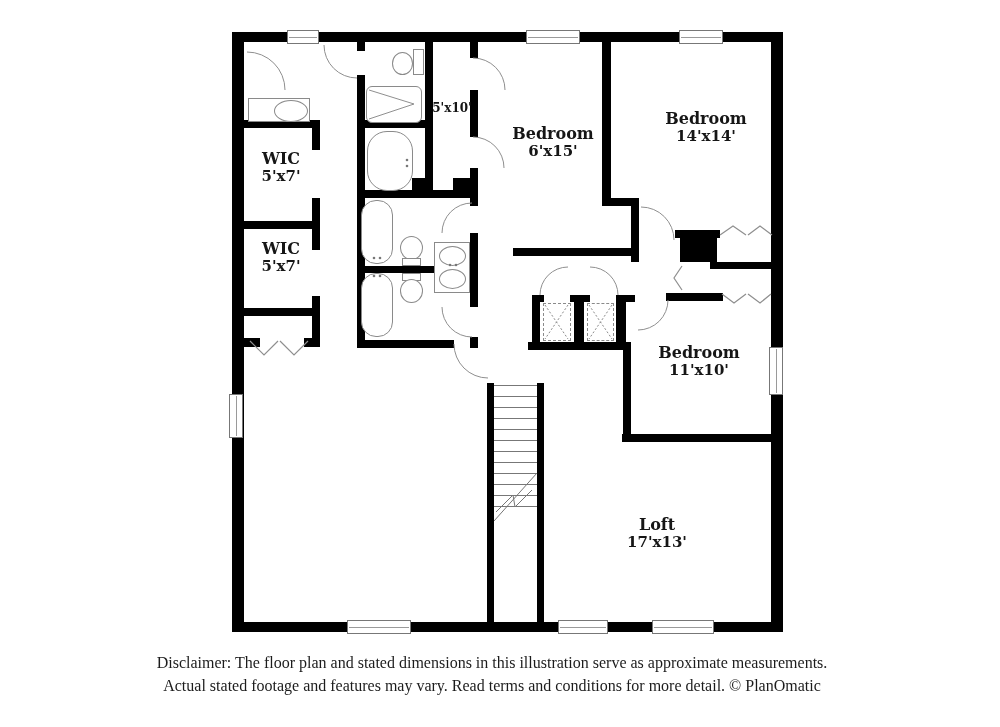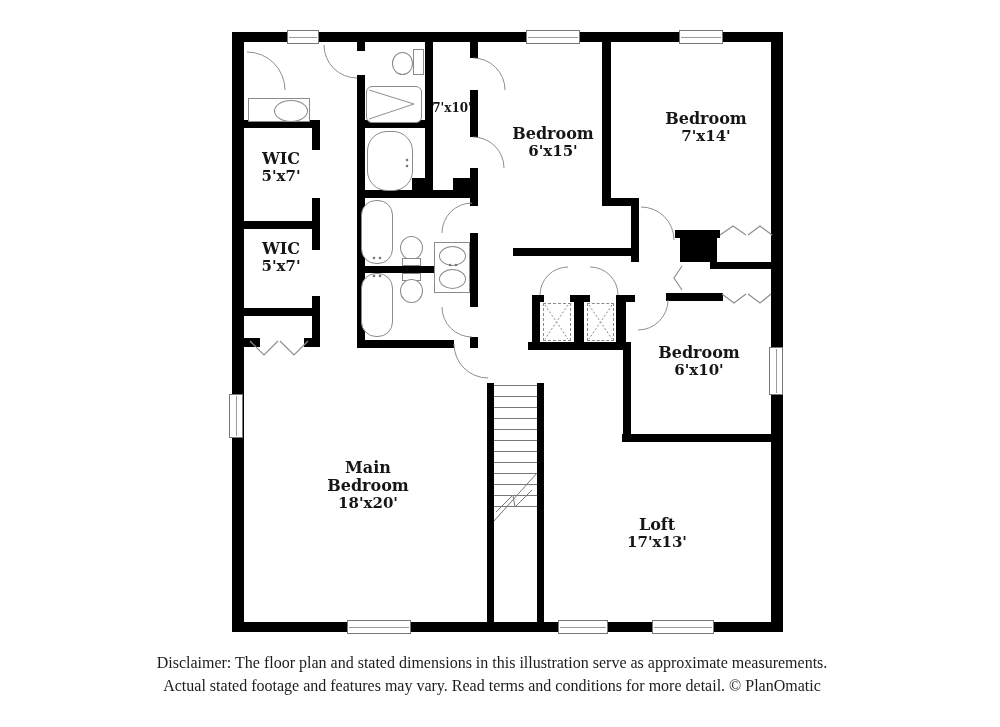--- a/index.html
+++ b/index.html
@@ -158,37 +158,33 @@
 
     <div class="label" style="left:281px;top:150px">
       <span class="nm">WIC</span>
       <span class="dims">5'x7'</span>
     </div>
     <div class="label" style="left:281px;top:240px">
       <span class="nm">WIC</span>
       <span class="dims">5'x7'</span>
     </div>
     <div class="label small" style="left:452px;top:102px">
-      <span class="dims">7'x10'</span>
+      <span class="dims">5'x10'</span>
     </div>
     <div class="label" style="left:553px;top:125px">
       <span class="nm">Bedroom</span>
       <span class="dims">6'x15'</span>
     </div>
     <div class="label" style="left:706px;top:110px">
       <span class="nm">Bedroom</span>
-      <span class="dims">7'x14'</span>
+      <span class="dims">14'x14'</span>
     </div>
     <div class="label" style="left:699px;top:344px">
       <span class="nm">Bedroom</span>
-      <span class="dims">6'x10'</span>
-    </div>
-    <div class="label wide" style="left:368px;top:459px">
-      <span class="nm">Main Bedroom</span>
-      <span class="dims">18'x20'</span>
+      <span class="dims">11'x10'</span>
     </div>
     <div class="label" style="left:657px;top:516px">
       <span class="nm">Loft</span>
       <span class="dims">17'x13'</span>
     </div>
   </div>
 
   <div class="disclaimer">
     <span>Disclaimer: The floor plan and stated dimensions in this illustration serve as approximate measurements.</span>
     <span>Actual stated footage and features may vary. Read terms and conditions for more detail. © PlanOmatic</span>

